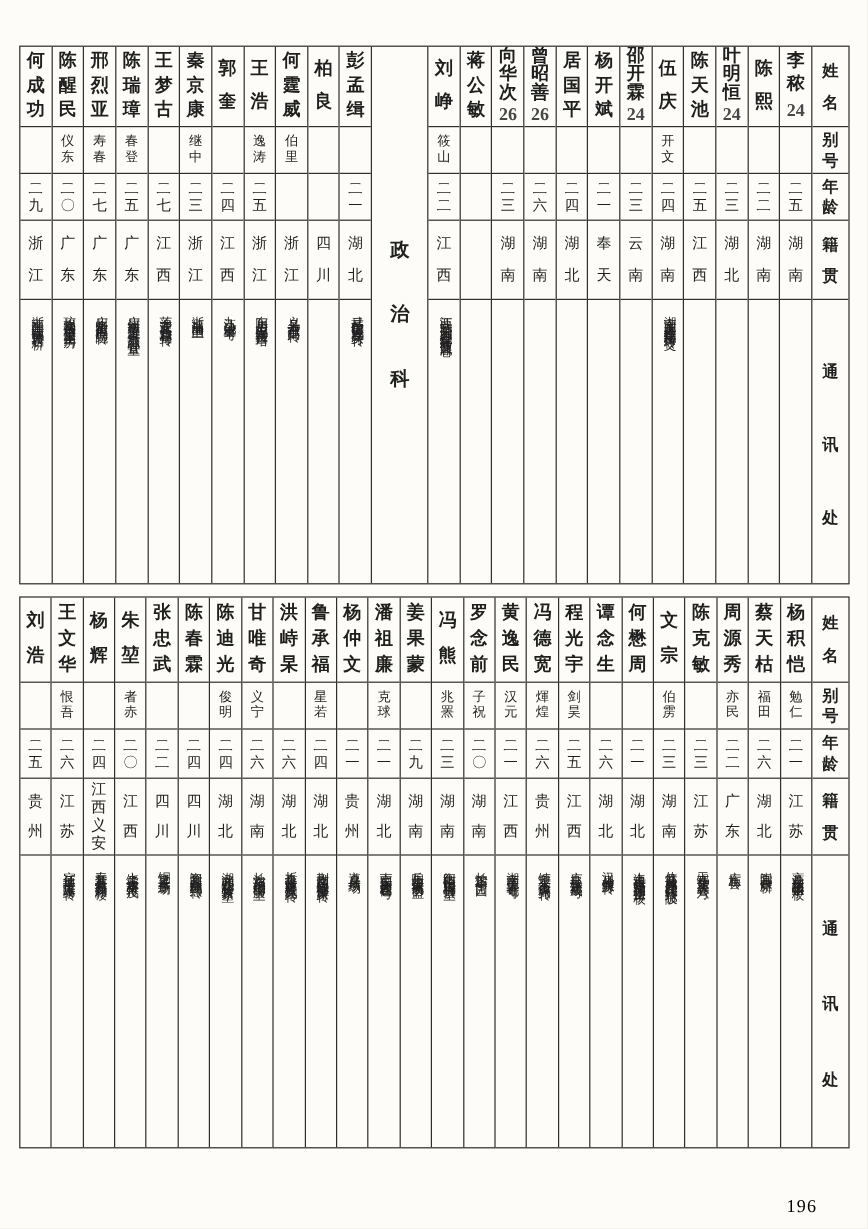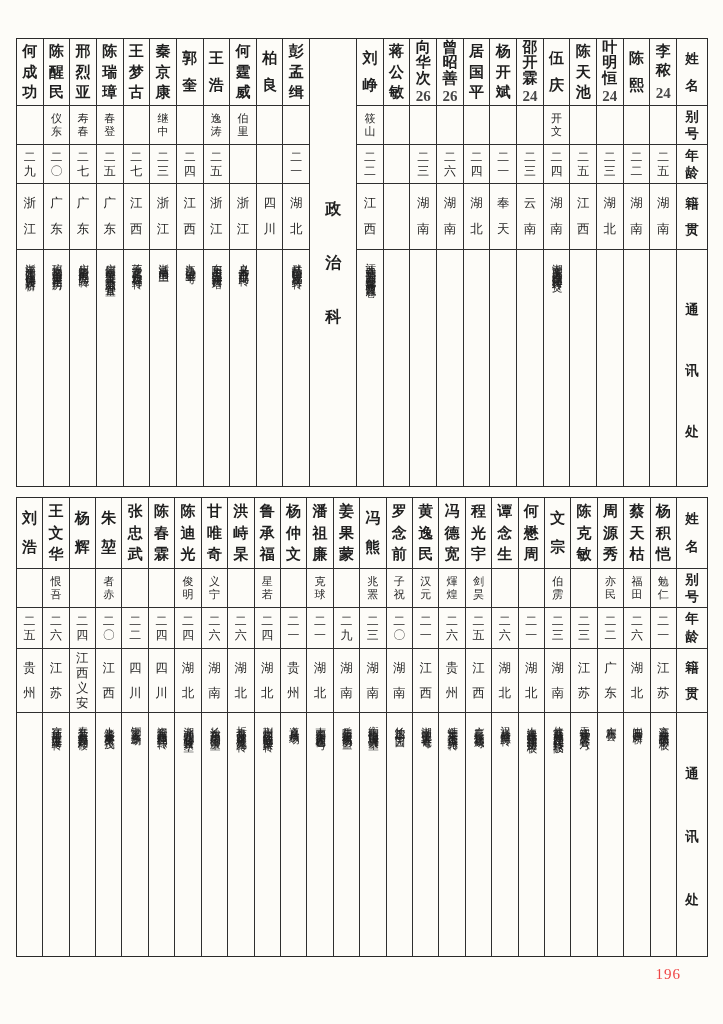--- a/index.html
+++ b/index.html
@@ -32,21 +32,21 @@
   .hdr-stack i{font-size:13.5px;font-weight:700;}
   .alias-stack i{font-size:11px;}
   .age-stack i{font-size:12px;}
   .native-stack i{font-size:12.5px;}
   .sec-stack{justify-content:center;gap:38px;}
   .sec-stack i{font-size:16px;font-weight:600;}
   .note{font-size:7px;color:#474747;margin-top:3px;letter-spacing:0;}
   .addr-text{writing-mode:vertical-rl;text-orientation:upright;font-size:10.5px;
              letter-spacing:1.5px;line-height:1;}
   .cell-section-full{height:100%;display:flex;justify-content:center;}
-  .page-number{position:absolute;right:42px;top:966px;font-size:15px;letter-spacing:1px;color:#ef4444;}
+  .page-number{position:absolute;right:42px;top:998px;font-size:15px;letter-spacing:1px;color:#000000;}
 </style>
 </head>
 <body>
 
 <div class="sheet">
   <div class="vtable" id="top-table">
       <div class="col col-header">
         <div class="cell cell-name">
           <span class="stack hdr-stack sp">
             <i>姓</i>

